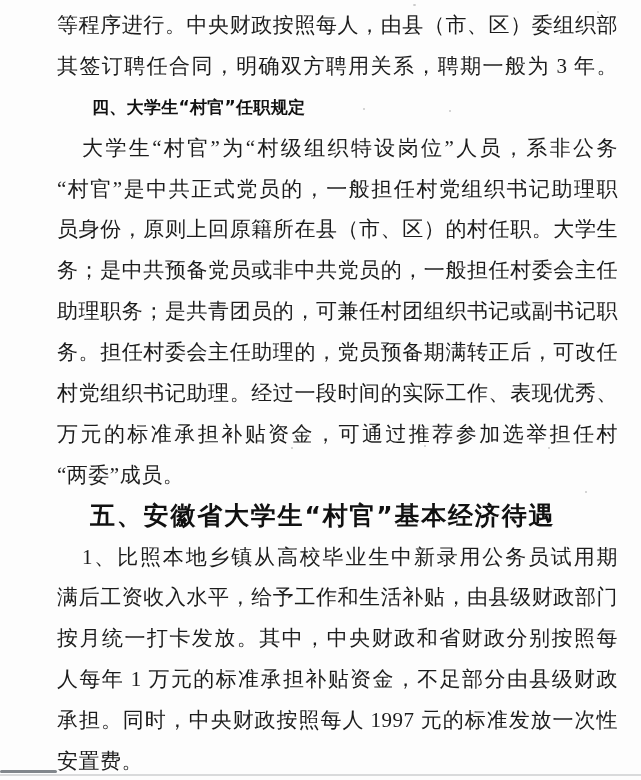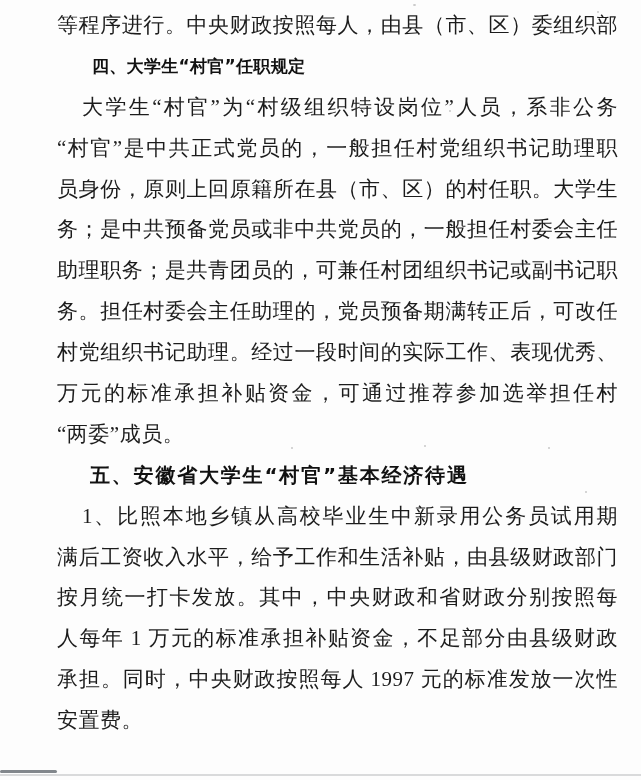--- a/index.html
+++ b/index.html
@@ -39,21 +39,21 @@
     font-family: "DejaVu Sans", "Liberation Sans", sans-serif;
     font-weight: 700;
     font-size: 17px;
     letter-spacing: 0.3px;
     padding-left: 35px;
     color: #111111;
   }
   .heading-lg {
     font-family: "DejaVu Sans", "Liberation Sans", sans-serif;
     font-weight: 700;
-    font-size: 20px;
+    font-size: 25px;
     letter-spacing: 1.8px;
     padding-left: 33px;
     color: #111111;
   }
   
   .speck {
     position: absolute;
     background: #9d9d9d;
     opacity: 0.55;
     border-radius: 50%;
@@ -72,20 +72,21 @@
     background: #d9dadb;
   }
 </style>
 </head>
 <body>
 
 <div class="page">
 
   <div class="doc">
     <div class="l full">等程序进行。中央财政按照每人，由县（市、区）委组织部与</div>
+    <div class="l full">其签订聘任合同，明确双方聘用关系，聘期一般为 3 年。</div>
     <div class="l heading-sm">四、大学生“村官”任职规定</div>
     <div class="l full indent">大学生“村官”为“村级组织特设岗位”人员，系非公务</div>
     <div class="l full">“村官”是中共正式党员的，一般担任村党组织书记助理职</div>
     <div class="l full">员身份，原则上回原籍所在县（市、区）的村任职。大学生</div>
     <div class="l full">务；是中共预备党员或非中共党员的，一般担任村委会主任</div>
     <div class="l full">助理职务；是共青团员的，可兼任村团组织书记或副书记职</div>
     <div class="l full">务。担任村委会主任助理的，党员预备期满转正后，可改任</div>
     <div class="l full">村党组织书记助理。经过一段时间的实际工作、表现优秀、</div>
     <div class="l full">万元的标准承担补贴资金，可通过推荐参加选举担任村</div>
     <div class="l">“两委”成员。</div>

